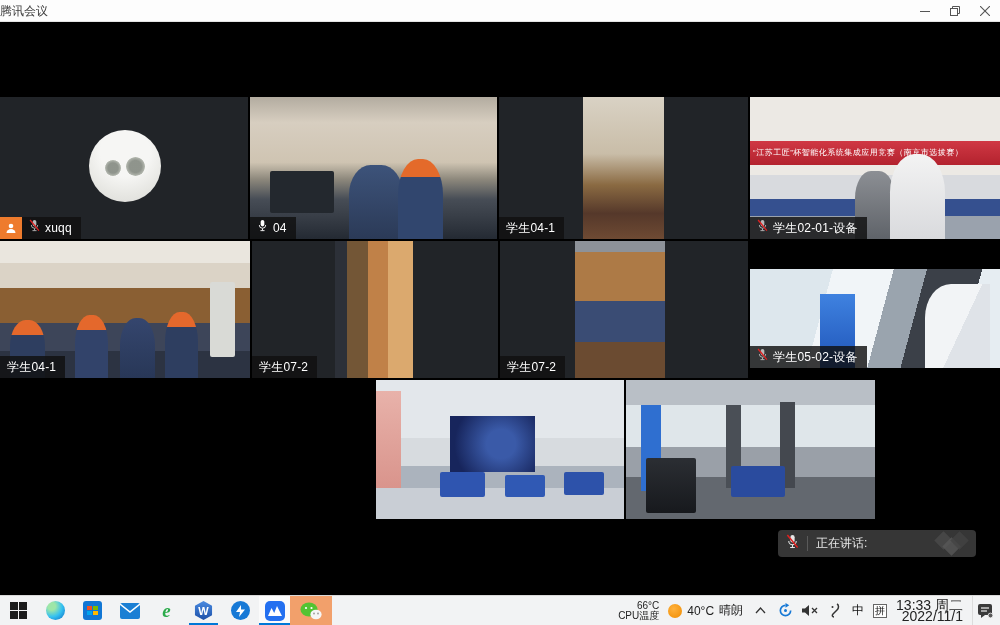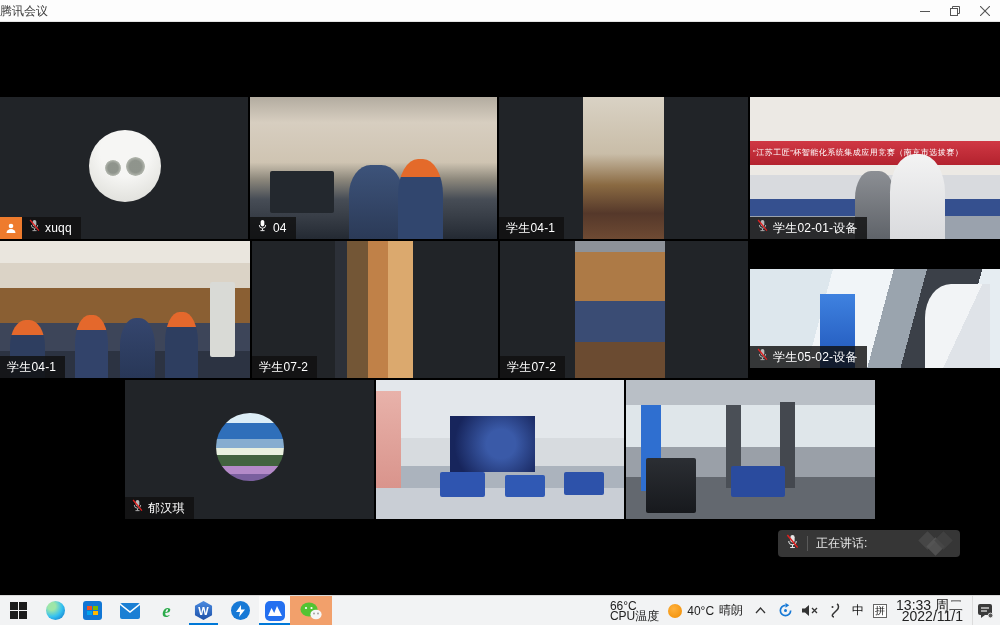--- a/index.html
+++ b/index.html
@@ -52,41 +52,41 @@
   .tag .nm { letter-spacing:.2px; }
   .sigbars { display:inline-flex; align-items:flex-end; gap:1px; height:10px; margin-left:2px; }
   .sigbars i { display:block; width:2px; background:#f07b2a; }
   .sigbars i:nth-child(1){height:4px;} .sigbars i:nth-child(2){height:7px;} .sigbars i:nth-child(3){height:10px;}
 
   .banner { position:absolute; left:0; top:0; right:0; height:24px;
             background:linear-gradient(180deg,#d03844,#b3222e); color:#fff; font-size:8px;
             line-height:24px; white-space:nowrap; overflow:hidden; padding-left:3px; letter-spacing:.5px;margin-top:44px; }
 
   
-  .speakbox { position:absolute; left:778px; top:530px; width:182px; height:27px;
+  .speakbox { position:absolute; left:778px; top:530px; width:198px; height:27px;
               background:#363636; border-radius:4px; display:flex; align-items:center;
               padding:0 8px; z-index:6; }
   .speakbox .sep { width:1px; height:15px; background:#5a5a5a; margin:0 8px; }
   .speakbox .stext { color:#e8e8e8; font-size:12px; }
   .marks { position:absolute; right:10px; top:4px; display:flex; }
   .marks i { display:block; width:13px; height:13px; background:#4b4b4b; transform:rotate(45deg); margin-left:-5px; opacity:.8; }
   .marks i:nth-child(2){ background:#575757; margin-top:6px; }
   .marks i:nth-child(3){ background:#444; }
 
   
   .taskbar { position:absolute; left:0; top:595px; width:1000px; height:30px;
              background:#f2f3f4; border-top:1px solid #d8d8d8; display:flex; align-items:stretch; z-index:40; }
   .tb-cell { width:37px; display:flex; align-items:center; justify-content:center; position:relative; }
   .tb-cell.active { background:#fbfbfb; width:31px; }
   .tb-cell.alert  { background:#f2a06b; width:42px; }
   .tb-underline::after { content:""; position:absolute; left:4px; right:4px; bottom:0; height:2px; background:#0078d7; }
   .tb-cell.active.tb-underline::after { left:0; right:0; }
 
   .tray { margin-left:auto; display:flex; align-items:center; gap:9px; padding-right:2px; }
-  .tray .txt2 { text-align:left; font-size:12px; line-height:10px; color:#222; }
+  .tray .txt2 { text-align:right; font-size:10px; line-height:10px; color:#222; }
   .tray .wtemp { font-size:12px; color:#222; display:flex; align-items:center; gap:5px; }
   .sun { width:14px; height:14px; border-radius:50%; background:radial-gradient(circle at 40% 35%,#ffb13d,#f08c00); }
   .trayico { display:flex; align-items:center; justify-content:center; width:16px; height:22px; }
   .ime { font-size:12px; color:#111; }
   .ime.boxed { border:1px solid #666; font-size:10px; line-height:12px; padding:0 1px; background:#fff; }
   .clock { text-align:right; font-size:14px; line-height:11px; color:#222; }
   .notif { width:26px; display:flex; align-items:center; justify-content:center; border-left:1px solid #dcdcdc; height:30px; }
 
   .appico { display:block; }
   .hex { width:19px; height:19px; clip-path:polygon(50% 0,95% 25%,95% 75%,50% 100%,5% 75%,5% 25%);
@@ -243,37 +243,20 @@
                 <line x1="6" y1="10.2" x2="6" y2="12.3" stroke="#b9b9b9"></line>
                 <line x1="3.8" y1="12.6" x2="8.2" y2="12.6" stroke="#b9b9b9"></line>
                 <line x1="1.2" y1="1" x2="10.8" y2="12.6" stroke="#e02020" stroke-width="1.4"></line>
               </svg>
         </span>
         <span class="nm">学生05-02-设备</span>
       </div>
         </div>
     </div>
 
-    <div class="tile" style="left:125px;top:358px;width:249px;height:139px;">
-      <div class="avatar mount" style="left:91px;top:33px;width:68px;height:68px;"></div>
-      <div class="tagrow">
-          <div class="tag">
-        <span>
-          <svg width="11" height="13" viewBox="0 0 12 14">
-                <rect x="4" y="1" width="4" height="7" rx="2" fill="#b9b9b9"></rect>
-                <path d="M2.5 6.5a3.5 3.5 0 0 0 7 0" stroke="#b9b9b9" fill="none"></path>
-                <line x1="6" y1="10.2" x2="6" y2="12.3" stroke="#b9b9b9"></line>
-                <line x1="3.8" y1="12.6" x2="8.2" y2="12.6" stroke="#b9b9b9"></line>
-                <line x1="1.2" y1="1" x2="10.8" y2="12.6" stroke="#e02020" stroke-width="1.4"></line>
-              </svg>
-        </span>
-        <span class="nm">郁汉琪</span>
-      </div>
-        </div>
-    </div>
 
     <div class="tile" style="left:376px;top:358px;width:248px;height:139px;">
       <div class="vid sc-pan-a"></div>
       <div class="deco" style="left:0;top:8%;width:10%;height:70%;background:linear-gradient(180deg,#e8b2aa,#d9948c);"></div>
       <div class="deco" style="left:30%;top:26%;width:34%;height:40%;background:radial-gradient(circle at 60% 50%,#3a5aa8 0 25%,#17255c 80%);"></div>
       <div class="deco" style="left:26%;top:66%;width:18%;height:18%;background:#2f55b0;border-radius:2px;"></div>
       <div class="deco" style="left:52%;top:68%;width:16%;height:16%;background:#3059b4;border-radius:2px;"></div>
       <div class="deco" style="left:76%;top:66%;width:16%;height:17%;background:#2d52aa;border-radius:2px;"></div>
     </div>
 

